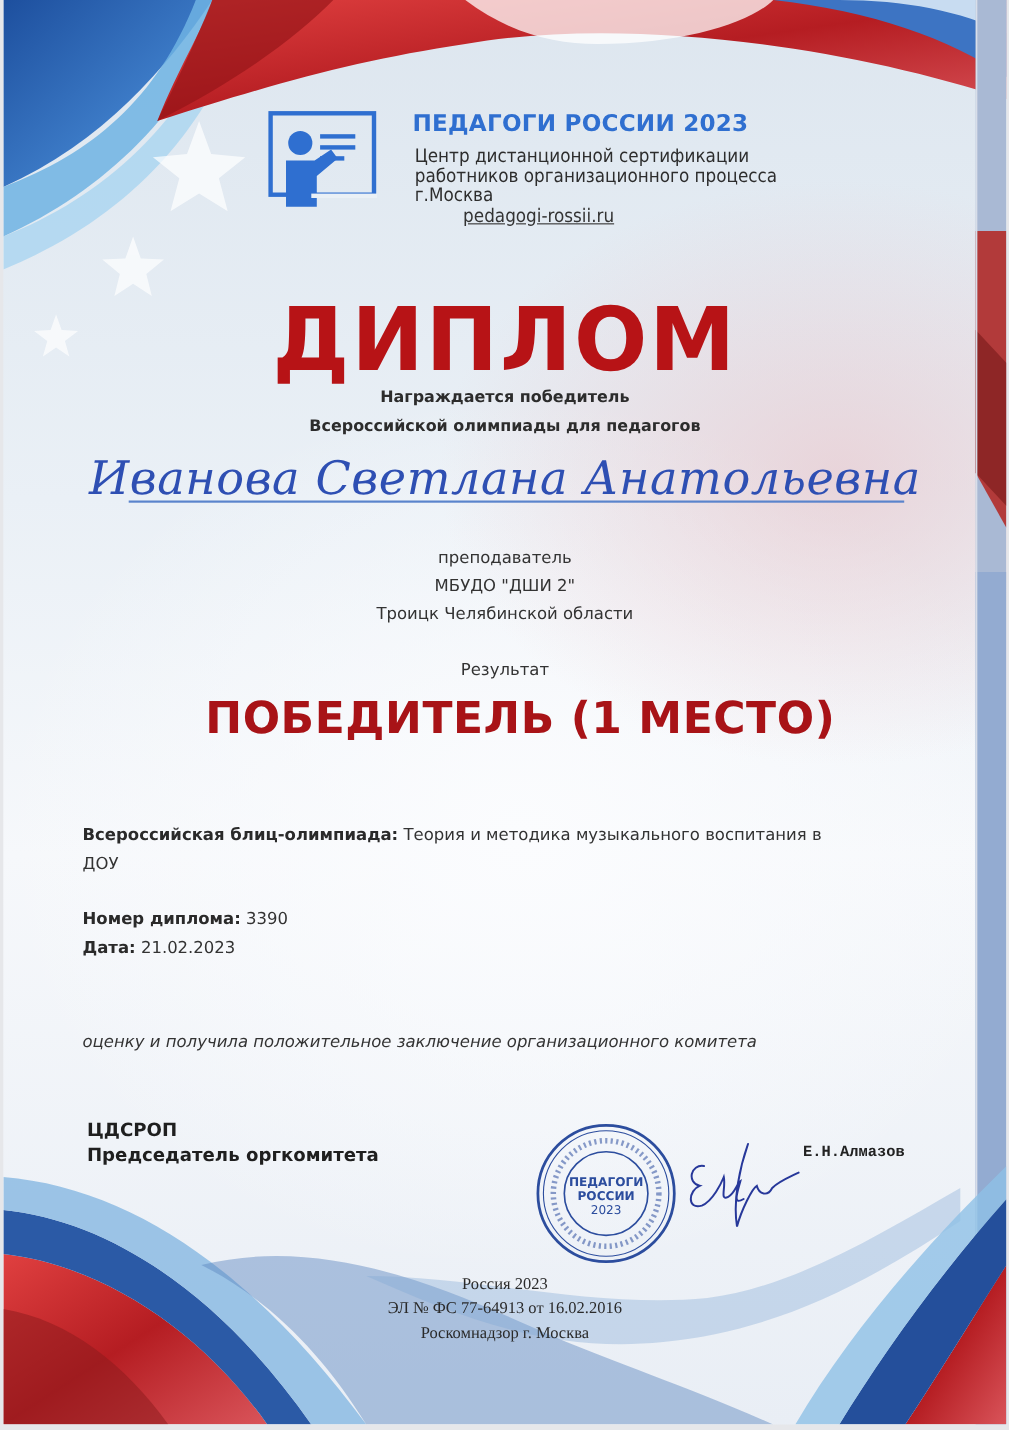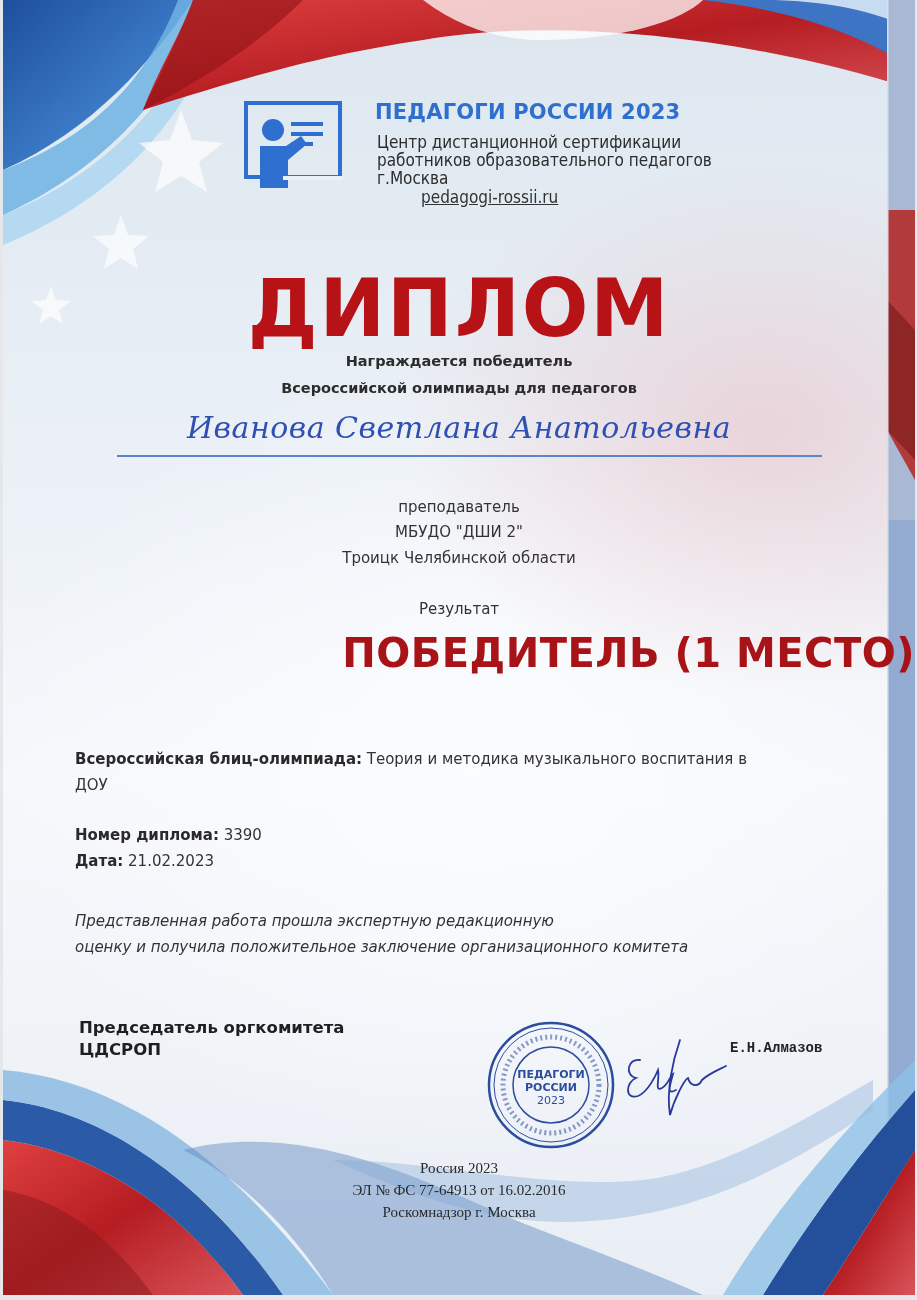--- a/index.html
+++ b/index.html
@@ -17,25 +17,25 @@
   .bg-svg { position: absolute; left: 0; top: 0; width: 912px; height: 1295px; }
 
   .logo { position: absolute; left: 240px; top: 100px; width: 100px; height: 90px; }
   .org-title { position: absolute; left: 372px; top: 100px; font-family: "DejaVu Sans", sans-serif; font-weight: bold; font-size: 21px; color: #2f6fd0; letter-spacing: 0.2px; }
   .org-line { position: absolute; left: 374px; font-family: "DejaVu Sans Condensed", "DejaVu Sans", sans-serif; font-size: 17px; color: #2d2d2d; }
   .org-link { text-decoration: underline; color: #333; margin-left: 44px; }
 
   .title { position: absolute; left: 0; width: 912px; top: 262px; text-align: center; font-family: "DejaVu Sans", sans-serif; font-weight: bold; font-size: 80px; color: #b71316; letter-spacing: 2px; transform: scaleX(0.98); }
   .subtitle { position: absolute; left: 0; width: 912px; text-align: center; font-family: "DejaVu Sans", sans-serif; font-weight: bold; font-size: 14.5px; color: #2c2c2c; }
 
-  .name { position: absolute; left: 0; width: 912px; top: 410px; text-align: center; font-family: "DejaVu Serif", serif; font-style: italic; font-size: 30px; color: #2e4fb3; letter-spacing: 0.5px; }
+  .name { position: absolute; left: 0; width: 912px; top: 410px; text-align: center; font-family: "DejaVu Serif", serif; font-style: italic; font-size: 42px; color: #2e4fb3; letter-spacing: 0.5px; }
   .name-rule { position: absolute; left: 114px; top: 455px; width: 705px; height: 2px; background: #5a84cc; }
 
   .center-line { position: absolute; left: 0; width: 912px; text-align: center; font-size: 15px; color: #333; }
-  .result { position: absolute; left: 0; width: 912px; top: 630px; text-align: right; font-family: "DejaVu Sans", sans-serif; font-weight: bold; font-size: 40px; color: #a81317; letter-spacing: 0.5px; padding-left: 28px; }
+  .result { position: absolute; left: 0; width: 912px; top: 630px; text-align: center; font-family: "DejaVu Sans", sans-serif; font-weight: bold; font-size: 40px; color: #a81317; letter-spacing: 0.5px; padding-left: 28px; }
 
   .info { position: absolute; left: 72px; width: 770px; font-size: 15px; color: #333; line-height: 26px; }
   .info b { color: #2a2a2a; }
   .note { position: absolute; left: 72px; font-style: italic; font-size: 15px; color: #333; line-height: 26px; }
 
   .chair { position: absolute; left: 76px; top: 1017px; font-weight: bold; font-size: 16.5px; color: #1f1f1f; line-height: 22px; }
   .signer { position: absolute; left: 727px; top: 1040px; font-weight: bold; font-size: 14px; color: #222; font-family: Liberation Mono, monospace; }
   .stamp { position: absolute; left: 483px; top: 1020px; width: 130px; height: 130px; }
   .signature { position: absolute; left: 615px; top: 1030px; width: 110px; height: 90px; }
 
@@ -105,21 +105,21 @@
     <circle cx="30" cy="30" r="11" fill="#2f6fd0"></circle>
     <rect x="48" y="22" width="32" height="4" fill="#2f6fd0"></rect>
     <rect x="48" y="32" width="32" height="4" fill="#2f6fd0"></rect>
     <rect x="48" y="42" width="22" height="4" fill="#2f6fd0"></rect>
     <path d="M17,46 L43,46 L58,36 L64,44 L45,60 L45,88 L17,88 Z" fill="#2f6fd0"></path>
     <rect x="40" y="76" width="60" height="4" fill="#eaf0f6"></rect>
   </svg>
 
   <div class="org-title">ПЕДАГОГИ РОССИИ 2023</div>
   <div class="org-line" style="top:132px">Центр дистанционной сертификации</div>
-  <div class="org-line" style="top:150px">работников образовательного педагогов</div>
+  <div class="org-line" style="top:150px">работников организационного процесса</div>
   <div class="org-line" style="top:168px">г.Москва</div>
   <div class="org-line org-link" style="top:187px">pedagogi-rossii.ru</div>
 
   <div class="title">ДИПЛОМ</div>
   <div class="subtitle" style="top:353px">Награждается победитель</div>
   <div class="subtitle" style="top:380px">Всероссийской олимпиады для педагогов</div>
 
   <div class="name">Иванова Светлана Анатольевна</div>
   <div class="name-rule"></div>
 
@@ -136,26 +136,25 @@
   </div>
   <div class="info" style="top:822px">
     <b>Номер диплома:</b>
     <span>3390</span>
   </div>
   <div class="info" style="top:848px">
     <b>Дата:</b>
     <span>21.02.2023</span>
   </div>
 
-  <div class="note" style="top:908px">Представленная работа прошла экспертную редакционную</div>
   <div class="note" style="top:934px">оценку и получила положительное заключение организационного комитета</div>
 
   <div class="chair">
+    <div>ЦДСРОП</div>
     <div>Председатель оргкомитета</div>
-    <div>ЦДСРОП</div>
   </div>
 
   <svg class="stamp" viewBox="0 0 130 130">
     <circle cx="65" cy="65" r="62" fill="none" stroke="#2c4d9e" stroke-width="2.5"></circle>
     <circle cx="65" cy="65" r="57" fill="none" stroke="#2c4d9e" stroke-width="1"></circle>
     <circle cx="65" cy="65" r="38" fill="none" stroke="#2c4d9e" stroke-width="1.5"></circle>
     <circle cx="65" cy="65" r="48" fill="none" stroke="#2c4d9e" stroke-width="5" stroke-dasharray="2 3" opacity="0.55"></circle>
     <text x="65" y="58" text-anchor="middle" font-family="DejaVu Sans, sans-serif" font-weight="bold" font-size="11" fill="#2c4d9e">ПЕДАГОГИ</text>
     <text x="65" y="71" text-anchor="middle" font-family="DejaVu Sans, sans-serif" font-weight="bold" font-size="11" fill="#2c4d9e">РОССИИ</text>
     <text x="65" y="84" text-anchor="middle" font-family="DejaVu Sans, sans-serif" font-size="11" fill="#2c4d9e">2023</text>

